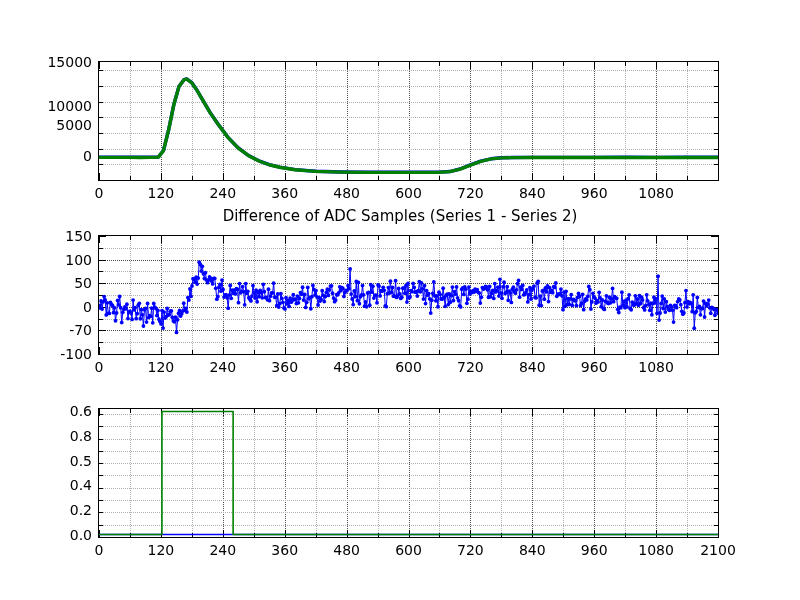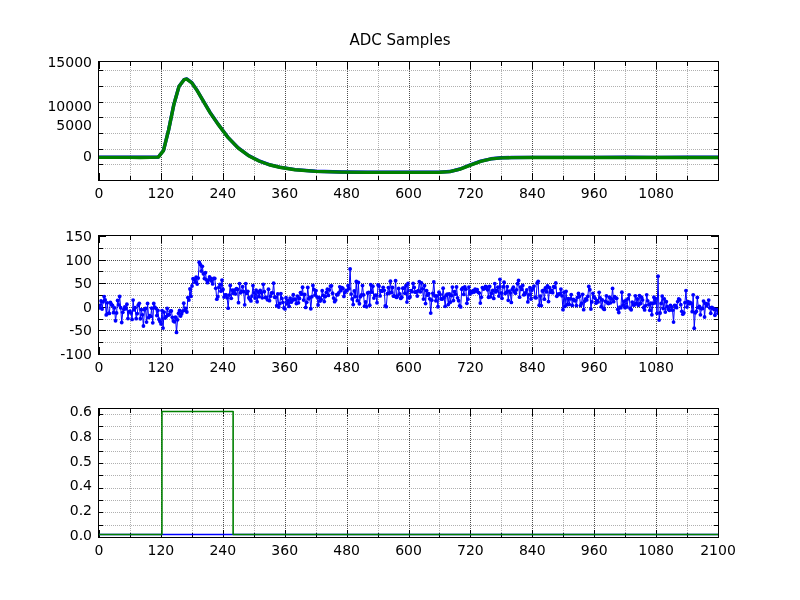--- a/index.html
+++ b/index.html
@@ -49,21 +49,20 @@
     position:absolute;left:0;right:0;text-align:center;
     font-size:14px;color:#000;white-space:nowrap;
   }
   svg{display:block;}
 </style>
 </head>
 <body>
 
 <div id="figure">
     <div class="panel" style="left: 0px; top: 0px; width: 800px; height: 600px;">
-      <div class="plot-title" style="top: 31px;">ADC Samples</div>
       <div class="axes" style="left: 98px; top: 61px; width: 621px; height: 120px;">
         <div class="tick-x major" style="left: 0px;"></div>
         <div class="tick-x majtop" style="left: 0px;"></div>
         <div class="grid-v" style="left: 30.95px;"></div>
         <div class="tick-x minor" style="left: 30.95px;"></div>
         <div class="tick-x mintop" style="left: 30.95px;"></div>
         <div class="grid-v major" style="left: 61.9px;"></div>
         <div class="tick-x major" style="left: 61.9px;"></div>
         <div class="tick-x majtop" style="left: 61.9px;"></div>
         <div class="grid-v" style="left: 92.85px;"></div>
@@ -156,20 +155,21 @@
       <div class="xlab" style="left: 470.4px; top: 185px;">720</div>
       <div class="xlab" style="left: 532.3px; top: 185px;">840</div>
       <div class="xlab" style="left: 594.2px; top: 185px;">960</div>
       <div class="xlab" style="left: 656.1px; top: 185px;">1080</div>
       <div class="ylab" style="top: 156.149px; right: 708px;">0</div>
       <div class="ylab" style="top: 124.766px; right: 708px;">5000</div>
       <div class="ylab" style="top: 106px; right: 708px;">10000</div>
       <div class="ylab" style="top: 62px; right: 708px;">15000</div>
     </div>
     <div class="panel" style="left: 0px; top: 0px; width: 800px; height: 600px;">
+      <div class="plot-title" style="top: 207px;">Difference of ADC Samples (Series 1 - Series 2)</div>
       <div class="axes" style="left: 98px; top: 235px; width: 621px; height: 120px;">
         <div class="tick-x major" style="left: 0px;"></div>
         <div class="tick-x majtop" style="left: 0px;"></div>
         <div class="grid-v" style="left: 30.95px;"></div>
         <div class="tick-x minor" style="left: 30.95px;"></div>
         <div class="tick-x mintop" style="left: 30.95px;"></div>
         <div class="grid-v major" style="left: 61.9px;"></div>
         <div class="tick-x major" style="left: 61.9px;"></div>
         <div class="tick-x majtop" style="left: 61.9px;"></div>
         <div class="grid-v" style="left: 92.85px;"></div>
@@ -864,21 +864,21 @@
       <div class="xlab" style="left: 160.9px; top: 359px;">120</div>
       <div class="xlab" style="left: 222.8px; top: 359px;">240</div>
       <div class="xlab" style="left: 284.7px; top: 359px;">360</div>
       <div class="xlab" style="left: 346.6px; top: 359px;">480</div>
       <div class="xlab" style="left: 408.5px; top: 359px;">600</div>
       <div class="xlab" style="left: 470.4px; top: 359px;">720</div>
       <div class="xlab" style="left: 532.3px; top: 359px;">840</div>
       <div class="xlab" style="left: 594.2px; top: 359px;">960</div>
       <div class="xlab" style="left: 656.1px; top: 359px;">1080</div>
       <div class="ylab" style="top: 354px; right: 708px;">-100</div>
-      <div class="ylab" style="top: 330.4px; right: 708px;">-50</div>
+      <div class="ylab" style="top: 330.4px; right: 708px;">-70</div>
       <div class="ylab" style="top: 306.8px; right: 708px;">0</div>
       <div class="ylab" style="top: 283.2px; right: 708px;">50</div>
       <div class="ylab" style="top: 259.6px; right: 708px;">100</div>
       <div class="ylab" style="top: 236px; right: 708px;">150</div>
     </div>
     <div class="panel" style="left: 0px; top: 0px; width: 800px; height: 600px;">
       <div class="axes" style="left: 98px; top: 408px; width: 621px; height: 130px;">
         <div class="tick-x major" style="left: 0px;"></div>
         <div class="tick-x majtop" style="left: 0px;"></div>
         <div class="grid-v" style="left: 30.95px;"></div>

